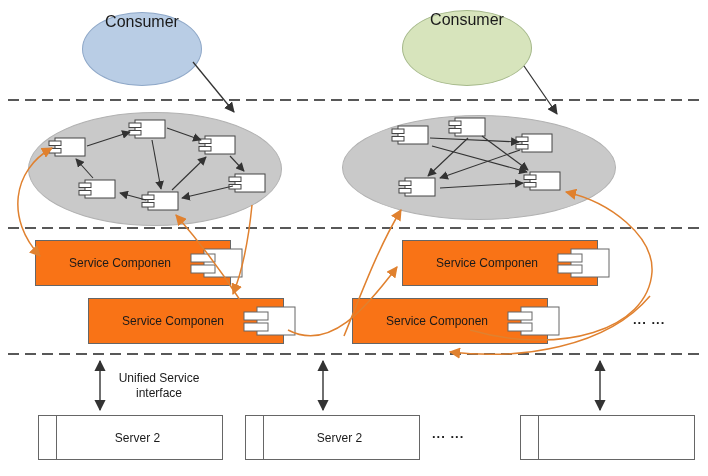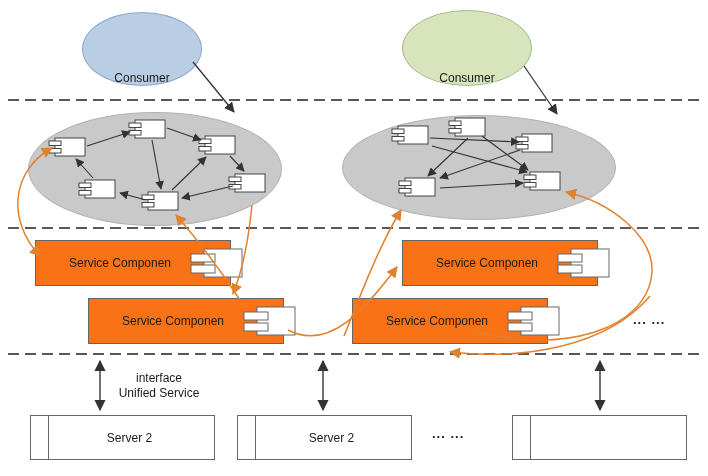--- a/index.html
+++ b/index.html
@@ -1,37 +1,37 @@
 <!DOCTYPE html>
 <html><head>
 <meta charset="utf-8">
 <style>
   html,body{margin:0;padding:0;background:#fff;}
   .canvas{
     position:relative;width:708px;height:476px;background:#ffffff;
     font-family:"Liberation Sans",sans-serif;color:#1a1a1a;overflow:hidden;
   }
   .ellipse{
-    position:absolute;border-radius:50%;display:flex;align-items:flex-end;justify-content:center;
-    font-size:12px;
+    position:absolute;border-radius:50%;display:flex;align-items:flex-start;justify-content:center;
+    font-size:16px;
   }
   .consumer-left{left:82px;top:12px;width:118px;height:72px;background:#b9cde5;border:1px solid #8fa8c8;}
   .consumer-right{left:402px;top:10px;width:128px;height:74px;background:#d7e4bc;border:1px solid #a5b88a;}
   .cluster{position:absolute;border-radius:50%;background:#c9c9c9;border:1px solid #b2b2b2;}
   .cluster-left{left:28px;top:112px;width:252px;height:112px;}
   .cluster-right{left:342px;top:115px;width:272px;height:103px;}
   .sc-box{
     position:absolute;width:196px;height:46px;background:#f97316;border:1px solid #666;
     display:flex;align-items:center;justify-content:center;font-size:12px;
     padding-right:26px;box-sizing:border-box;
   }
   .sc-icon{position:absolute;right:-16px;top:7px;width:56px;height:32px;}
   .server-box{
     position:absolute;width:185px;height:45px;background:#ffffff;border:1px solid #666;
-    display:flex;align-items:center;justify-content:center;font-size:12px;box-sizing:border-box;
+    display:flex;align-items:center;justify-content:center;font-size:12px;box-sizing:border-box;margin-left:8px;
   }
   .server-divider{position:absolute;left:17px;top:0;bottom:0;width:0;border-left:1px solid #666;}
   .server-label{padding-left:14px;}
   .iface-label{
     position:absolute;left:104px;top:371px;width:110px;text-align:center;
     font-size:12px;line-height:15px;
   }
   .dots{position:absolute;font-size:13px;font-weight:bold;letter-spacing:1px;}
   .dots-components{left:633px;top:312px;}
   .dots-servers{left:432px;top:426px;}
@@ -81,22 +81,22 @@
     <svg class="sc-icon" viewBox="0 0 56 32">
       <rect x="14" y="1" width="38" height="28" fill="#fff" stroke="#666"></rect>
       <rect x="1" y="6" width="24" height="8" fill="#fff" stroke="#666"></rect>
       <rect x="1" y="17" width="24" height="8" fill="#fff" stroke="#666"></rect>
     </svg>
   </div>
 
   <div class="dots dots-components">... ...</div>
 
   <div class="iface-label">
+    <div>Unified Service</div>
     <div>interface</div>
-    <div>Unified Service</div>
   </div>
 
   <div class="server-box" style="left:30px;top:415px;width:185px;">
     <div class="server-divider"></div>
     <span class="server-label">Server 2</span>
   </div>
   <div class="server-box" style="left:237px;top:415px;width:175px;">
     <div class="server-divider"></div>
     <span class="server-label">Server 2</span>
   </div>

